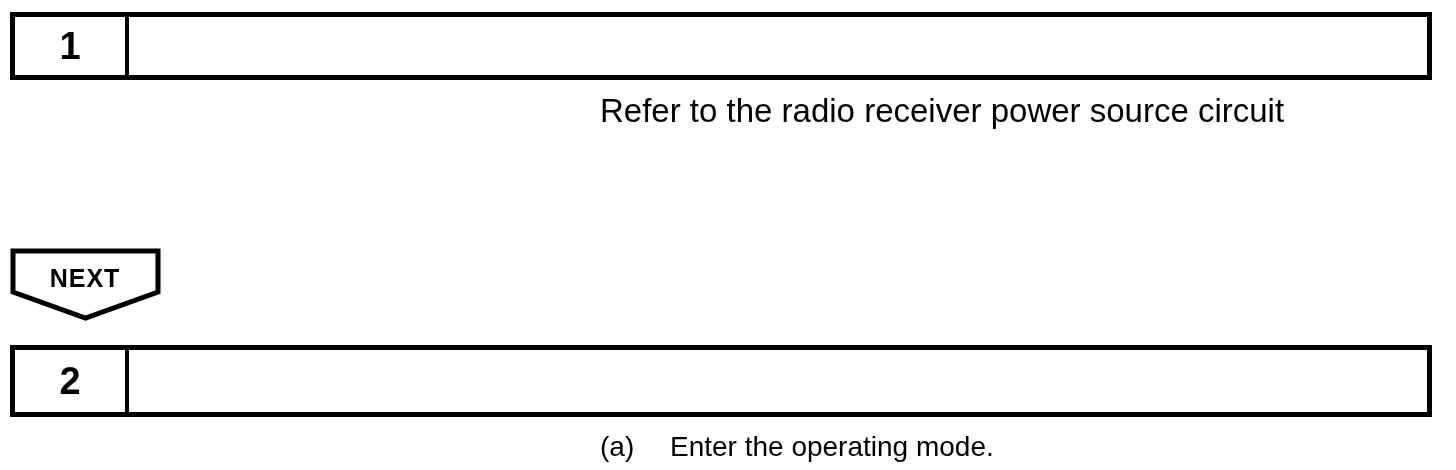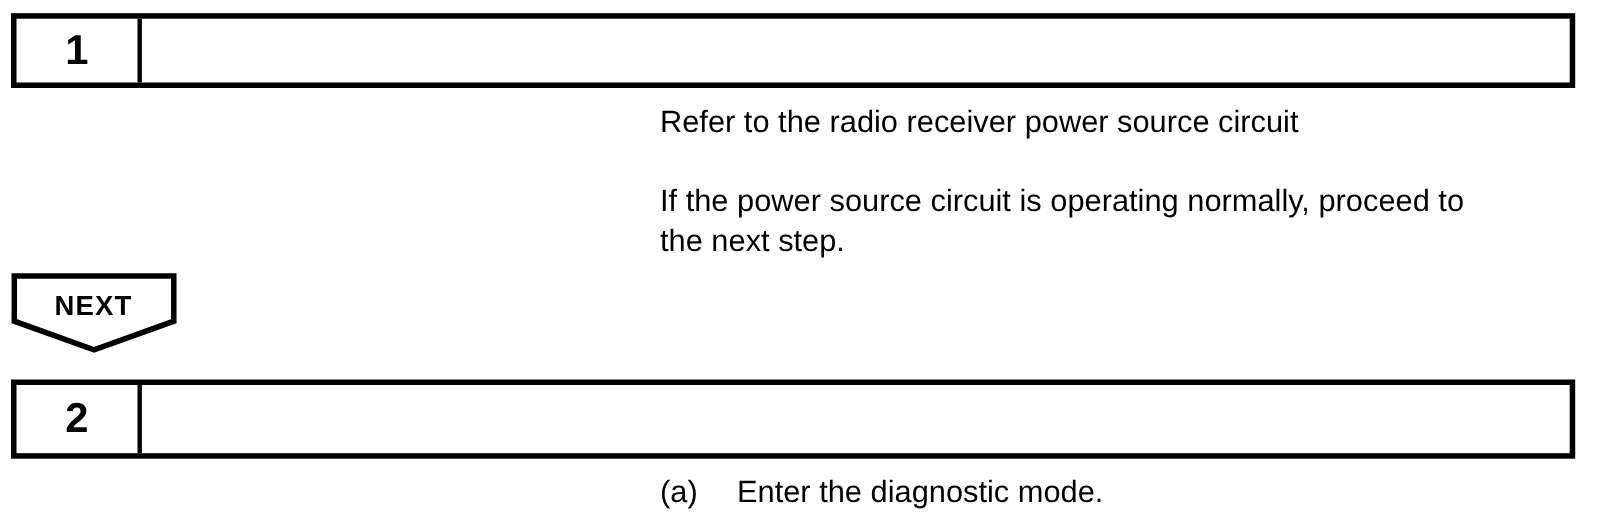--- a/index.html
+++ b/index.html
@@ -47,21 +47,21 @@
     font-size: 28px;
     font-weight: bold;
     white-space: nowrap;
     letter-spacing: 0.2px;
     overflow: hidden;
   }
   .para {
     position: absolute;
     left: 600px;
     width: 775px;
-    font-size: 28px;
+    font-size: 33px;
     line-height: 36px;
   }
   .para.p1 { top: 93px;  }
   .para.p2 { top: 165px; }
   .flow-next {
     position: absolute;
     left: 10px;
     top: 248px;
     width: 152px;
     height: 74px;
@@ -102,31 +102,30 @@
 </head>
 <body>
 
 <div class="page">
 
   <div class="step-box one">
     <div class="step-num">1</div>
   </div>
 
   <div class="para p1">Refer to the radio receiver power source circuit</div>
-  <div class="para p2">If the power source circuit is operating normally, proceed to the next step.</div>
 
   <div class="flow-next">
     <svg width="152" height="74" viewBox="0 0 152 74">
       <polygon points="3,3 148,3 148,44 75.5,70 3,44" fill="#ffffff" stroke="#000000" stroke-width="5" stroke-linejoin="miter"></polygon>
     </svg>
     <span class="flow-label">NEXT</span>
   </div>
 
   <div class="step-box two">
     <div class="step-num">2</div>
   </div>
 
   <div class="substep">
     <span class="substep-label">(a)</span>
-    <span class="substep-text">Enter the diagnostic mode.</span>
+    <span class="substep-text">Enter the operating mode.</span>
   </div>
 
 </div>
 
 </body></html>

